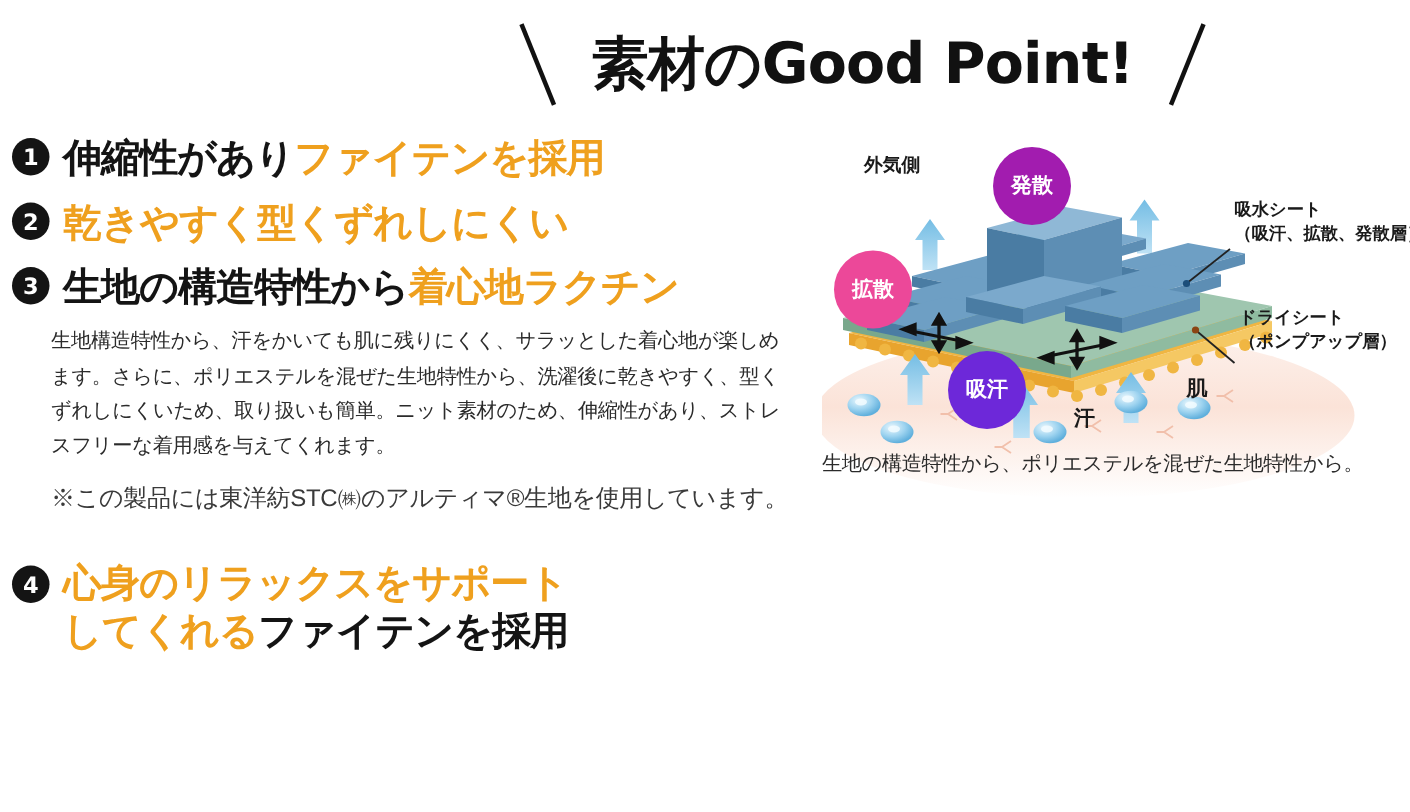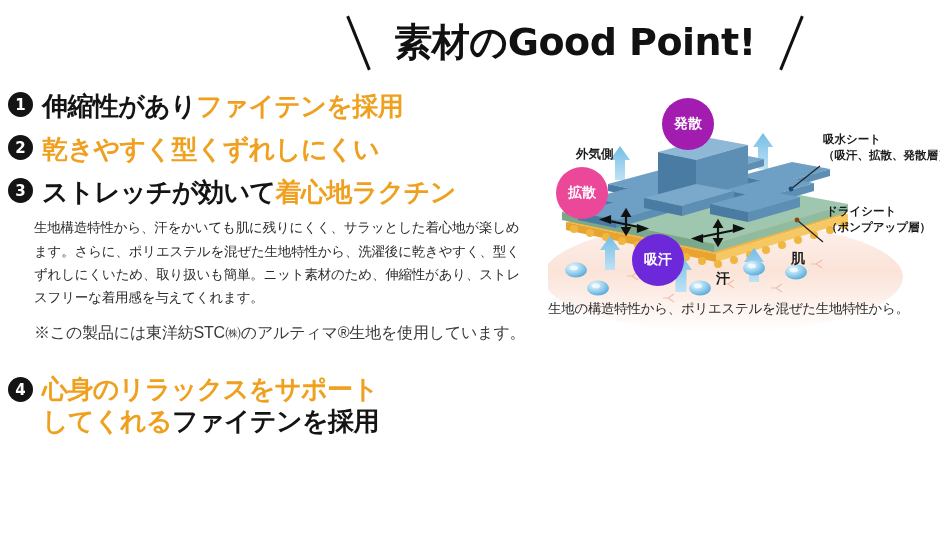--- a/index.html
+++ b/index.html
@@ -104,21 +104,21 @@
     <div class="pt-row" style="margin-left:8px;margin-top:14px;">
       <div class="num-badge">2</div>
       <div class="pt-head">
         <span class="o">乾きやすく型くずれしにくい</span>
       </div>
     </div>
 
     <div class="pt-row" style="margin-left:8px;margin-top:14px;">
       <div class="num-badge">3</div>
       <div class="pt-head">
-        <span class="k">ストレッチが効いて</span><span class="o">着心地ラクチン</span>
+        <span class="k">生地の構造特性から</span><span class="o">着心地ラクチン</span>
       </div>
     </div>
 
     <div class="body-txt" style="margin:9px 0 0 34px;width:492px;">生地構造特性から、汗をかいても肌に残りにくく、サラッとした着心地が楽しめます。さらに、ポリエステルを混ぜた生地特性から、洗濯後に乾きやすく、型くずれしにくいため、取り扱いも簡単。ニット素材のため、伸縮性があり、ストレスフリーな着用感を与えてくれます。</div>
 
     <div class="note-txt" style="margin:12px 0 0 34px;width:492px;">※この製品には東洋紡STC㈱のアルティマ®生地を使用しています。</div>
 
     <div class="pt-row" style="margin-left:8px;margin-top:30px;">
       <div class="num-badge" style="margin-top:2px;">4</div>
       <div class="pt-head">
@@ -278,21 +278,21 @@
       </g>
 
       <g stroke="#222" stroke-width="1.2" fill="none">
         <line x1="243" y1="97" x2="272" y2="74"></line>
         <circle cx="243" cy="97" r="2.4" fill="#1C4E7A" stroke="none"></circle>
         <line x1="249" y1="128" x2="275" y2="150"></line>
         <circle cx="249" cy="128" r="2.4" fill="#8B4513" stroke="none"></circle>
       </g>
     </svg>
 
-    <div class="dg-label" style="left:28px;top:10px;margin-top:44px;">外気側</div>
+    <div class="dg-label" style="left:28px;top:10px;">外気側</div>
 
     <div class="badge-circ" style="left:114px;top:6px;width:52px;height:52px;background:#a21caf;">
       <span>発散</span>
     </div>
 
     <div class="badge-circ" style="left:8px;top:75px;width:52px;height:52px;background:#ec4899;">
       <span>拡散</span>
     </div>
 
     <div class="badge-circ" style="left:84px;top:142px;width:52px;height:52px;background:#6d28d9;">

